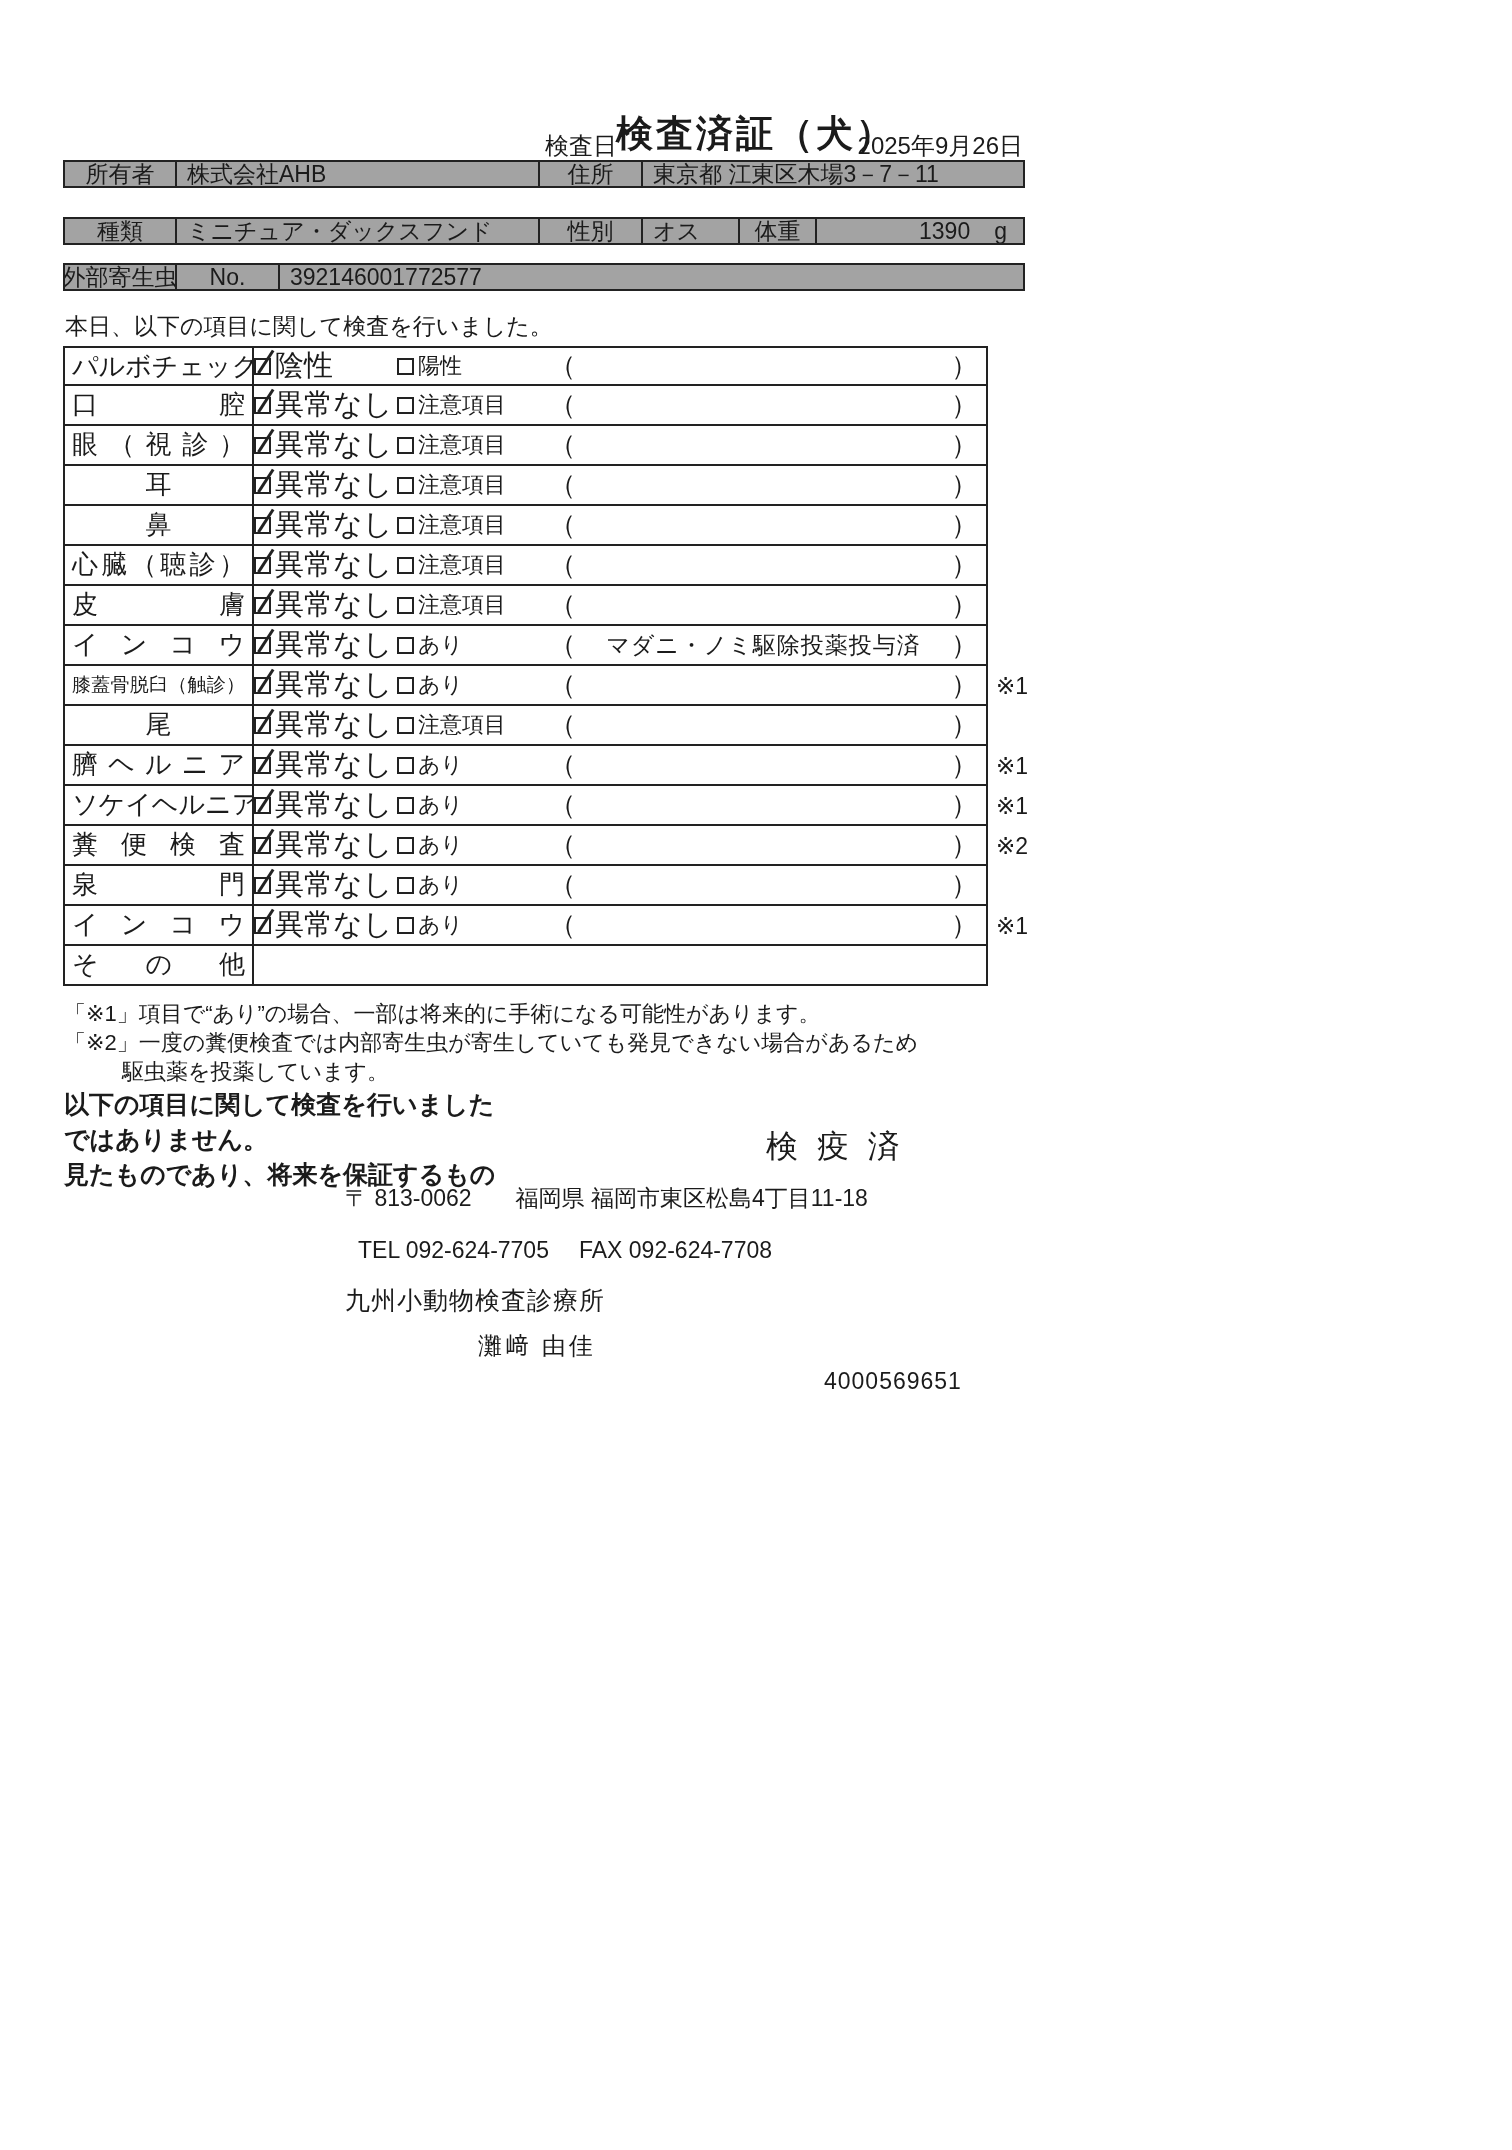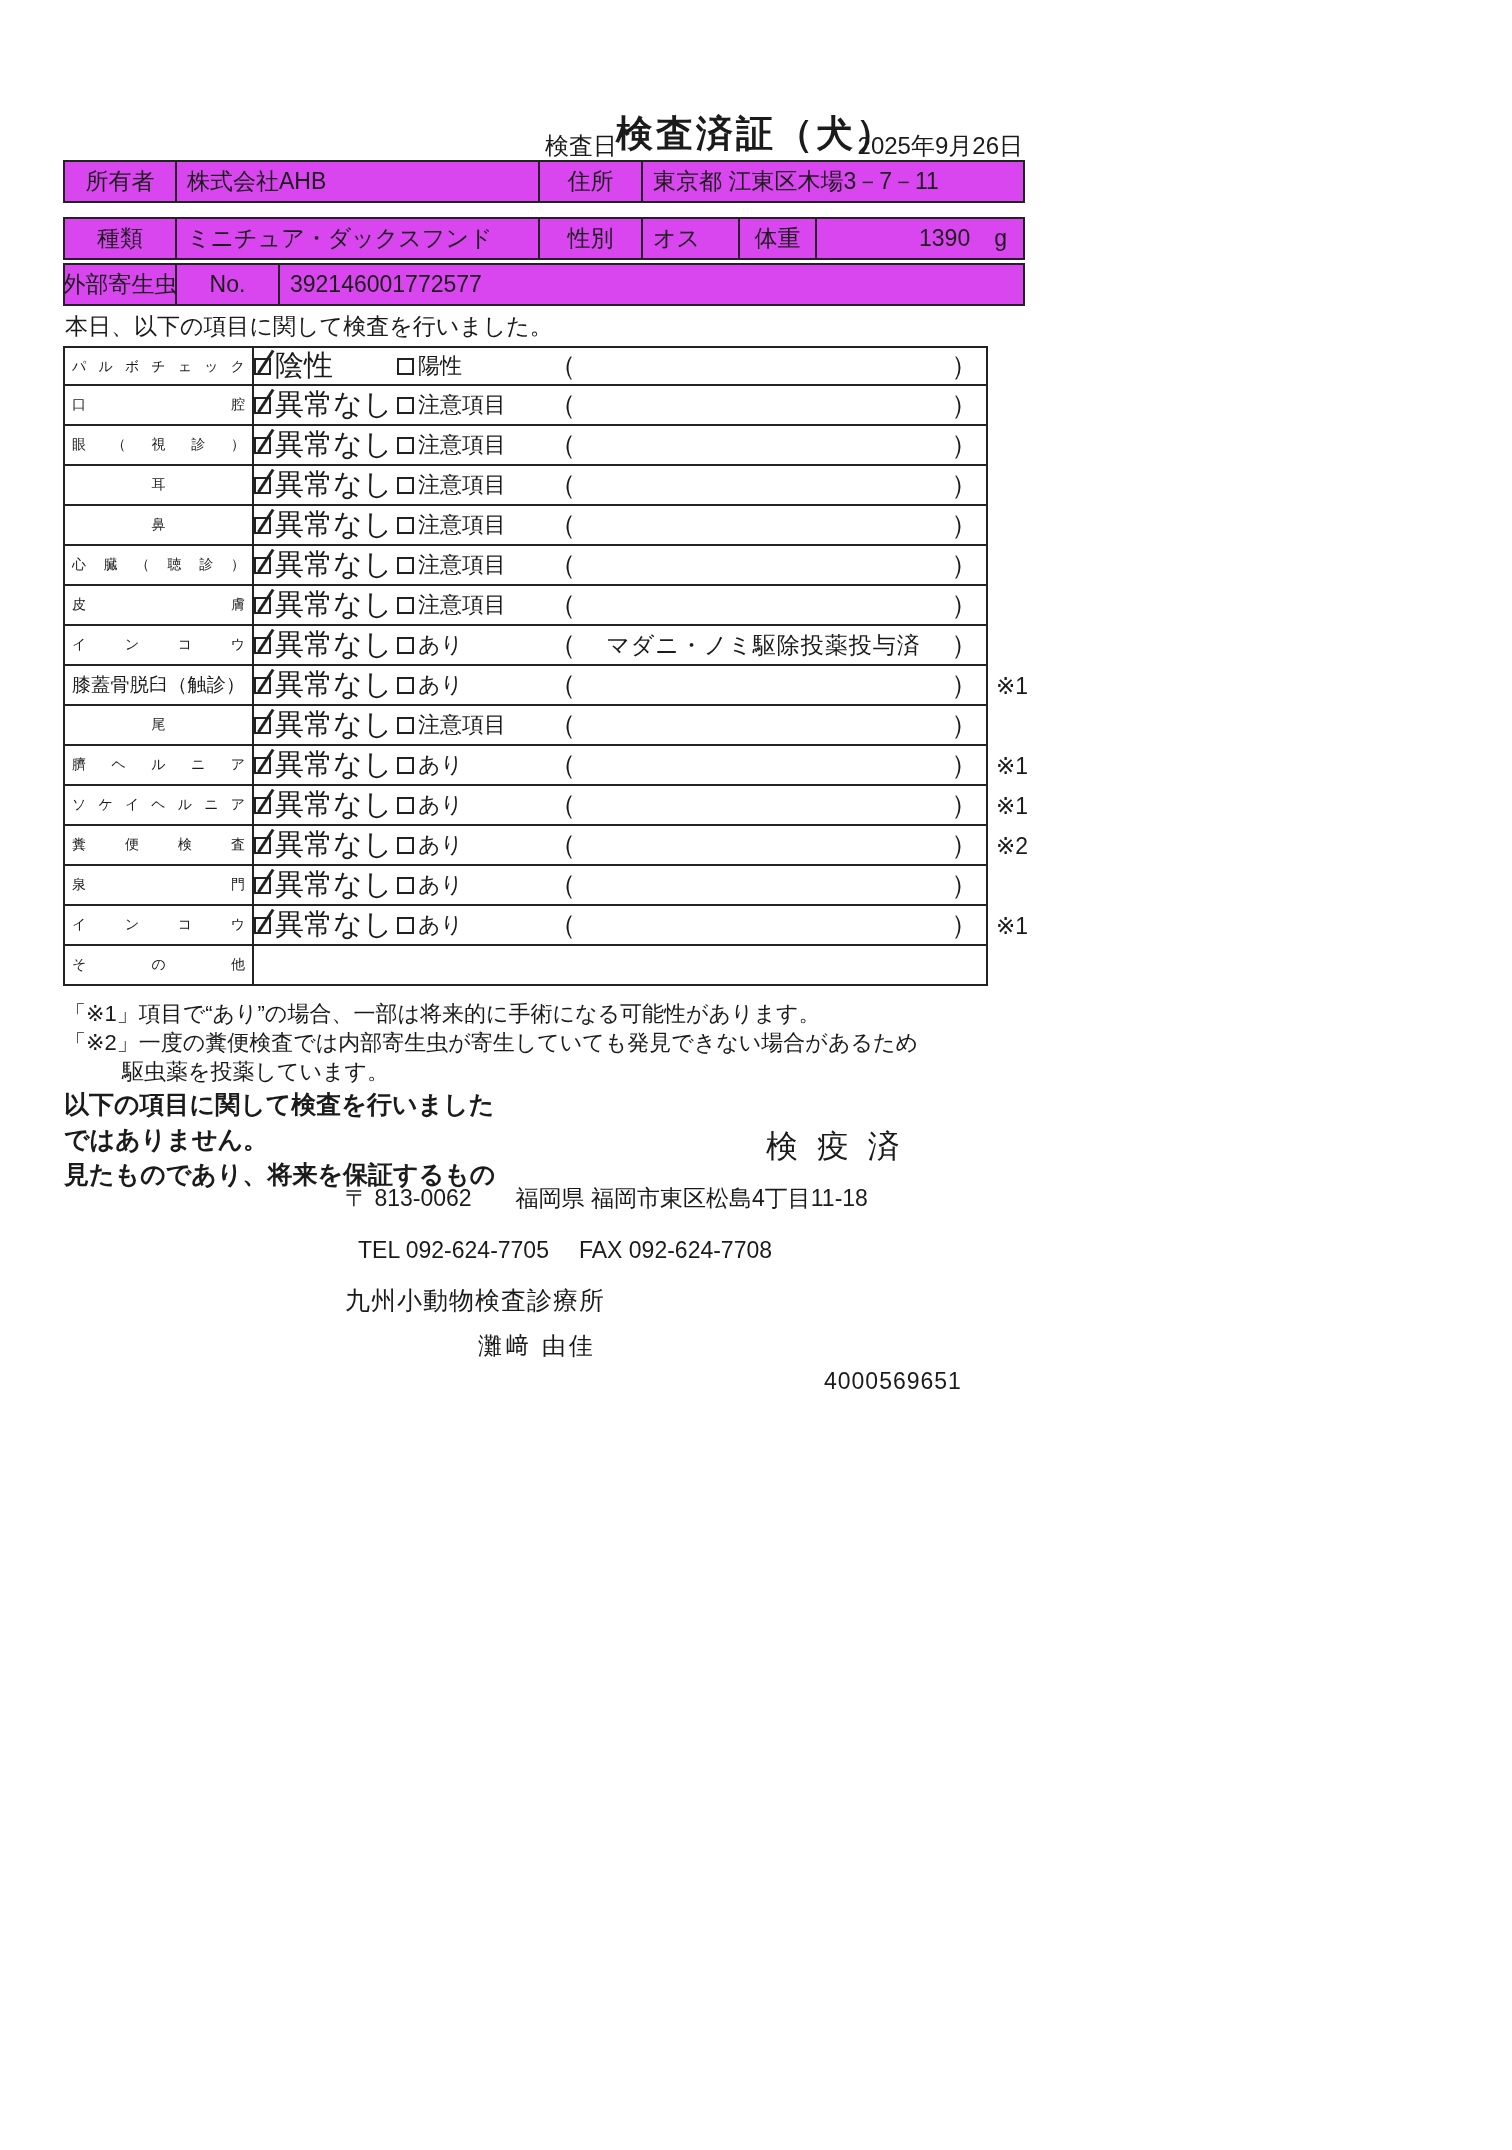--- a/index.html
+++ b/index.html
@@ -4,39 +4,39 @@
 <style>
   * { margin:0; padding:0; box-sizing:border-box; }
   html,body { background:#e9e9e7; }
   body { font-family:"Liberation Sans","DejaVu Sans",sans-serif; color:#1b1b1b; }
   .page { position:relative; width:1512px; height:2150px; background:#ffffff; overflow:hidden; margin:0 auto; }
 
   .title { position:absolute; top:64px; left:0; width:100%; text-align:center; font-size:37px; font-weight:700; letter-spacing:3px;margin-top:45px; }
 
   .date-line { position:absolute; top:130px; left:545px; width:478px; display:flex; justify-content:space-between; font-size:24px; }
 
-  .frow { position:absolute; left:63px; width:962px; height:43px; display:flex; border:2px solid #222; background:#d946ef; }
+  .frow { position:absolute; left:63px; width:962px; height:28px; display:flex; border:2px solid #222; background:#a3a3a3; }
   .fcell { display:flex; align-items:center; padding:0 10px; font-size:23px; white-space:nowrap; overflow:hidden; }
   .sep { border-right:2px solid #222; }
   .lbl { justify-content:center; }
   .w-lbl1 { width:112px; }
   .w-val1 { width:363px; }
   .w-lbl2 { width:103px; }
   .w-sex  { width:97px; }
   .w-wlbl { width:77px; }
   .w-flex { flex:1; }
   .weight-val { justify-content:flex-end; gap:24px; padding-right:16px; }
 
   .intro { position:absolute; top:311px; left:65px; font-size:23px; }
 
   .insp { position:absolute; top:346px; left:63px; }
   .irow { display:flex; height:40px; }
   .bordered { width:925px; display:flex; border-left:2px solid #222; border-right:2px solid #222; border-bottom:2px solid #222; }
   .irow:first-child .bordered { border-top:2px solid #222; }
-  .c-item { width:189px; border-right:2px solid #222; padding:0 7px; font-size:14px; line-height:37px; text-align:justify; text-align-last:justify; white-space:nowrap; overflow:hidden; }
+  .c-item { width:189px; border-right:2px solid #222; padding:0 7px; font-size:26px; line-height:37px; text-align:justify; text-align-last:justify; white-space:nowrap; overflow:hidden; }
   .c-item.center { text-align:center; text-align-last:center; }
   .c-item.small { font-size:19px; }
   .c-check1 { width:143px; display:flex; align-items:center; font-size:29px; white-space:nowrap; }
   .c-check2 { width:150px; display:flex; align-items:center; font-size:22px; white-space:nowrap; }
   .c-paren { flex:1; display:flex; align-items:center; padding:0 8px 0 2px; }
   .paren { font-size:27px; line-height:36px; }
   .note { flex:1; text-align:center; font-size:23px; letter-spacing:1px; white-space:nowrap; overflow:hidden; }
   .c-rest { flex:1; }
   .mark { font-size:23px; line-height:40px; padding-left:8px; white-space:nowrap; }
 

